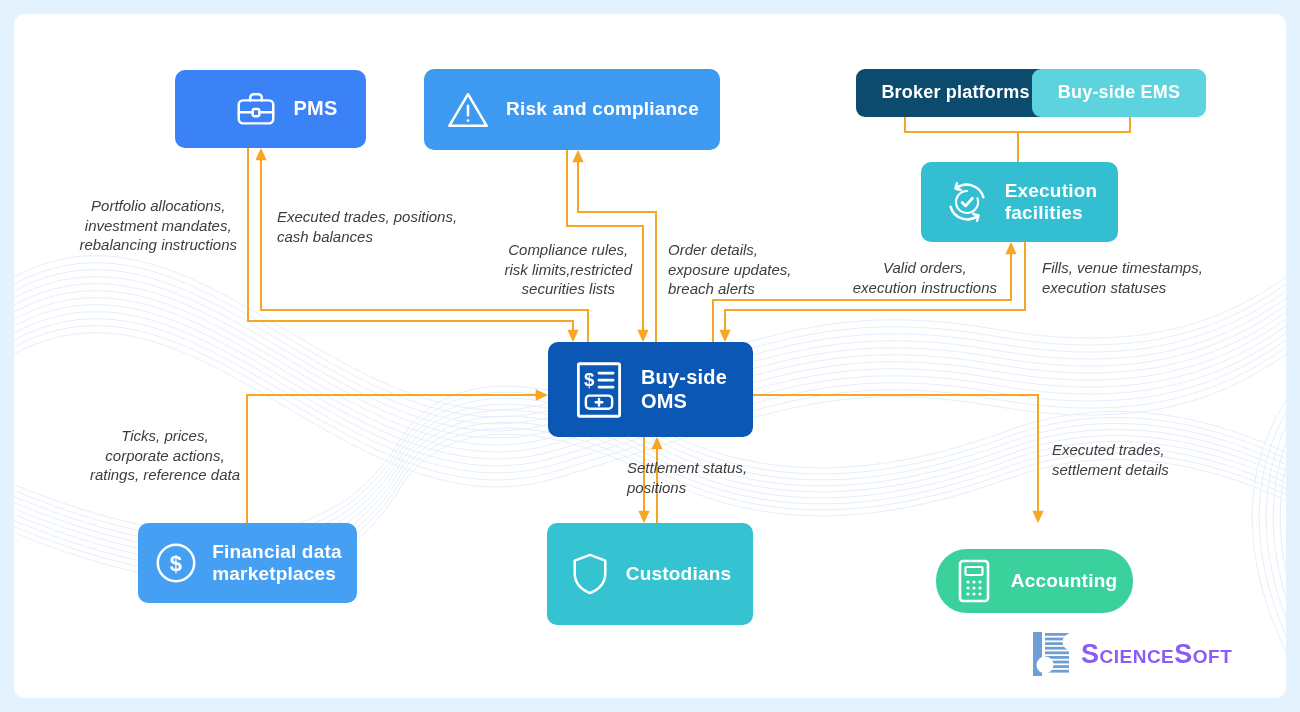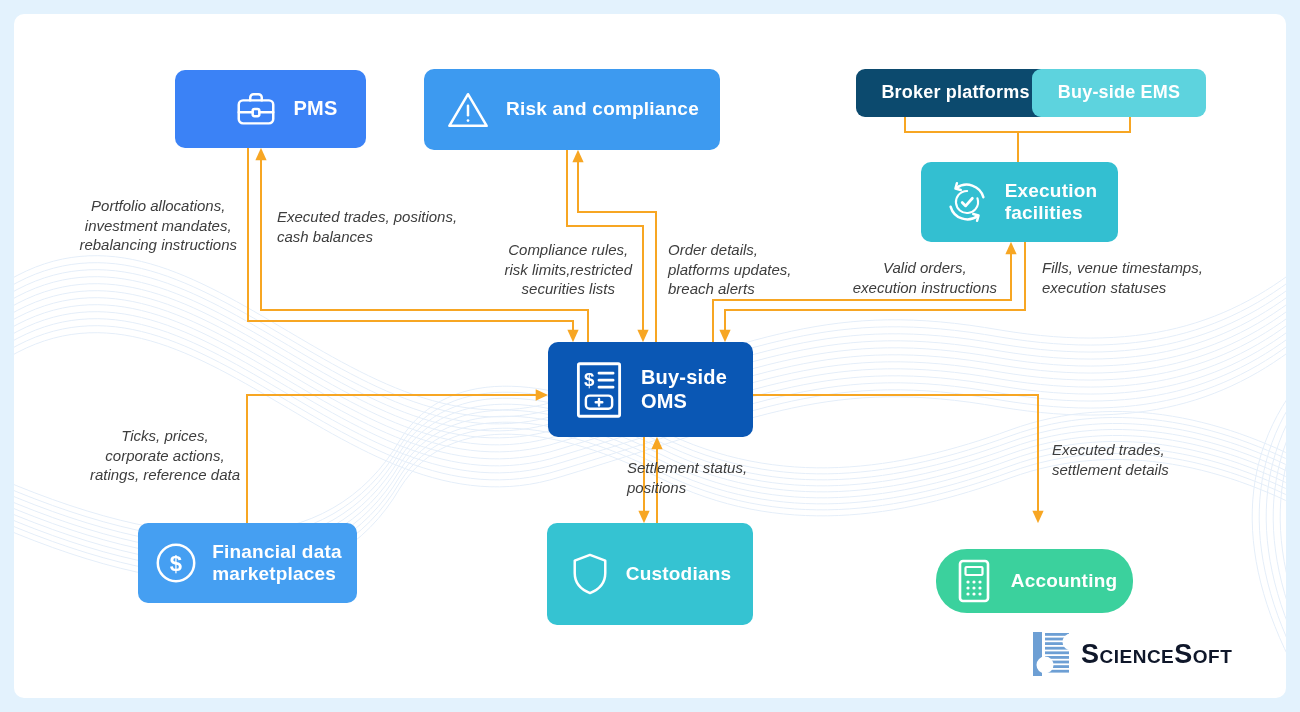--- a/index.html
+++ b/index.html
@@ -35,21 +35,21 @@
     white-space:pre-line;
   }
   .elabel.right{text-align:center;}
   .logo{
     position:absolute;left:1033px;top:632px;
     display:flex;align-items:center;gap:10px;
   }
   .logo-text{
     font-variant:small-caps;
     font-weight:700;font-size:27px;letter-spacing:.5px;
-    color:#0f172a;
+    color:#8b5cf6;
   }
 </style>
 </head>
 <body>
 
 <div class="frame">
   <div class="surface">
 
     <svg class="layer" width="1300" height="712" viewBox="0 0 1300 712" fill="none">
       <g stroke="#cfe0f4" stroke-width="1" opacity="0.55">
@@ -197,21 +197,21 @@
 
   <div class="elabel right" style="right:1063px;top:196px">Portfolio allocations,
 investment mandates,
 rebalancing instructions</div>
   <div class="elabel" style="left:277px;top:207px">Executed trades, positions,
 cash balances</div>
   <div class="elabel right" style="right:668px;top:240px">Compliance rules,
 risk limits,restricted
 securities lists</div>
   <div class="elabel" style="left:668px;top:240px">Order details,
-platforms updates,
+exposure updates,
 breach alerts</div>
   <div class="elabel right" style="right:303px;top:258px">Valid orders,
 execution instructions</div>
   <div class="elabel" style="left:1042px;top:258px">Fills, venue timestamps,
 execution statuses</div>
   <div class="elabel right" style="right:1060px;top:426px">Ticks, prices,
 corporate actions,
 ratings, reference data</div>
   <div class="elabel" style="left:627px;top:458px">Settlement status,
 positions</div>

